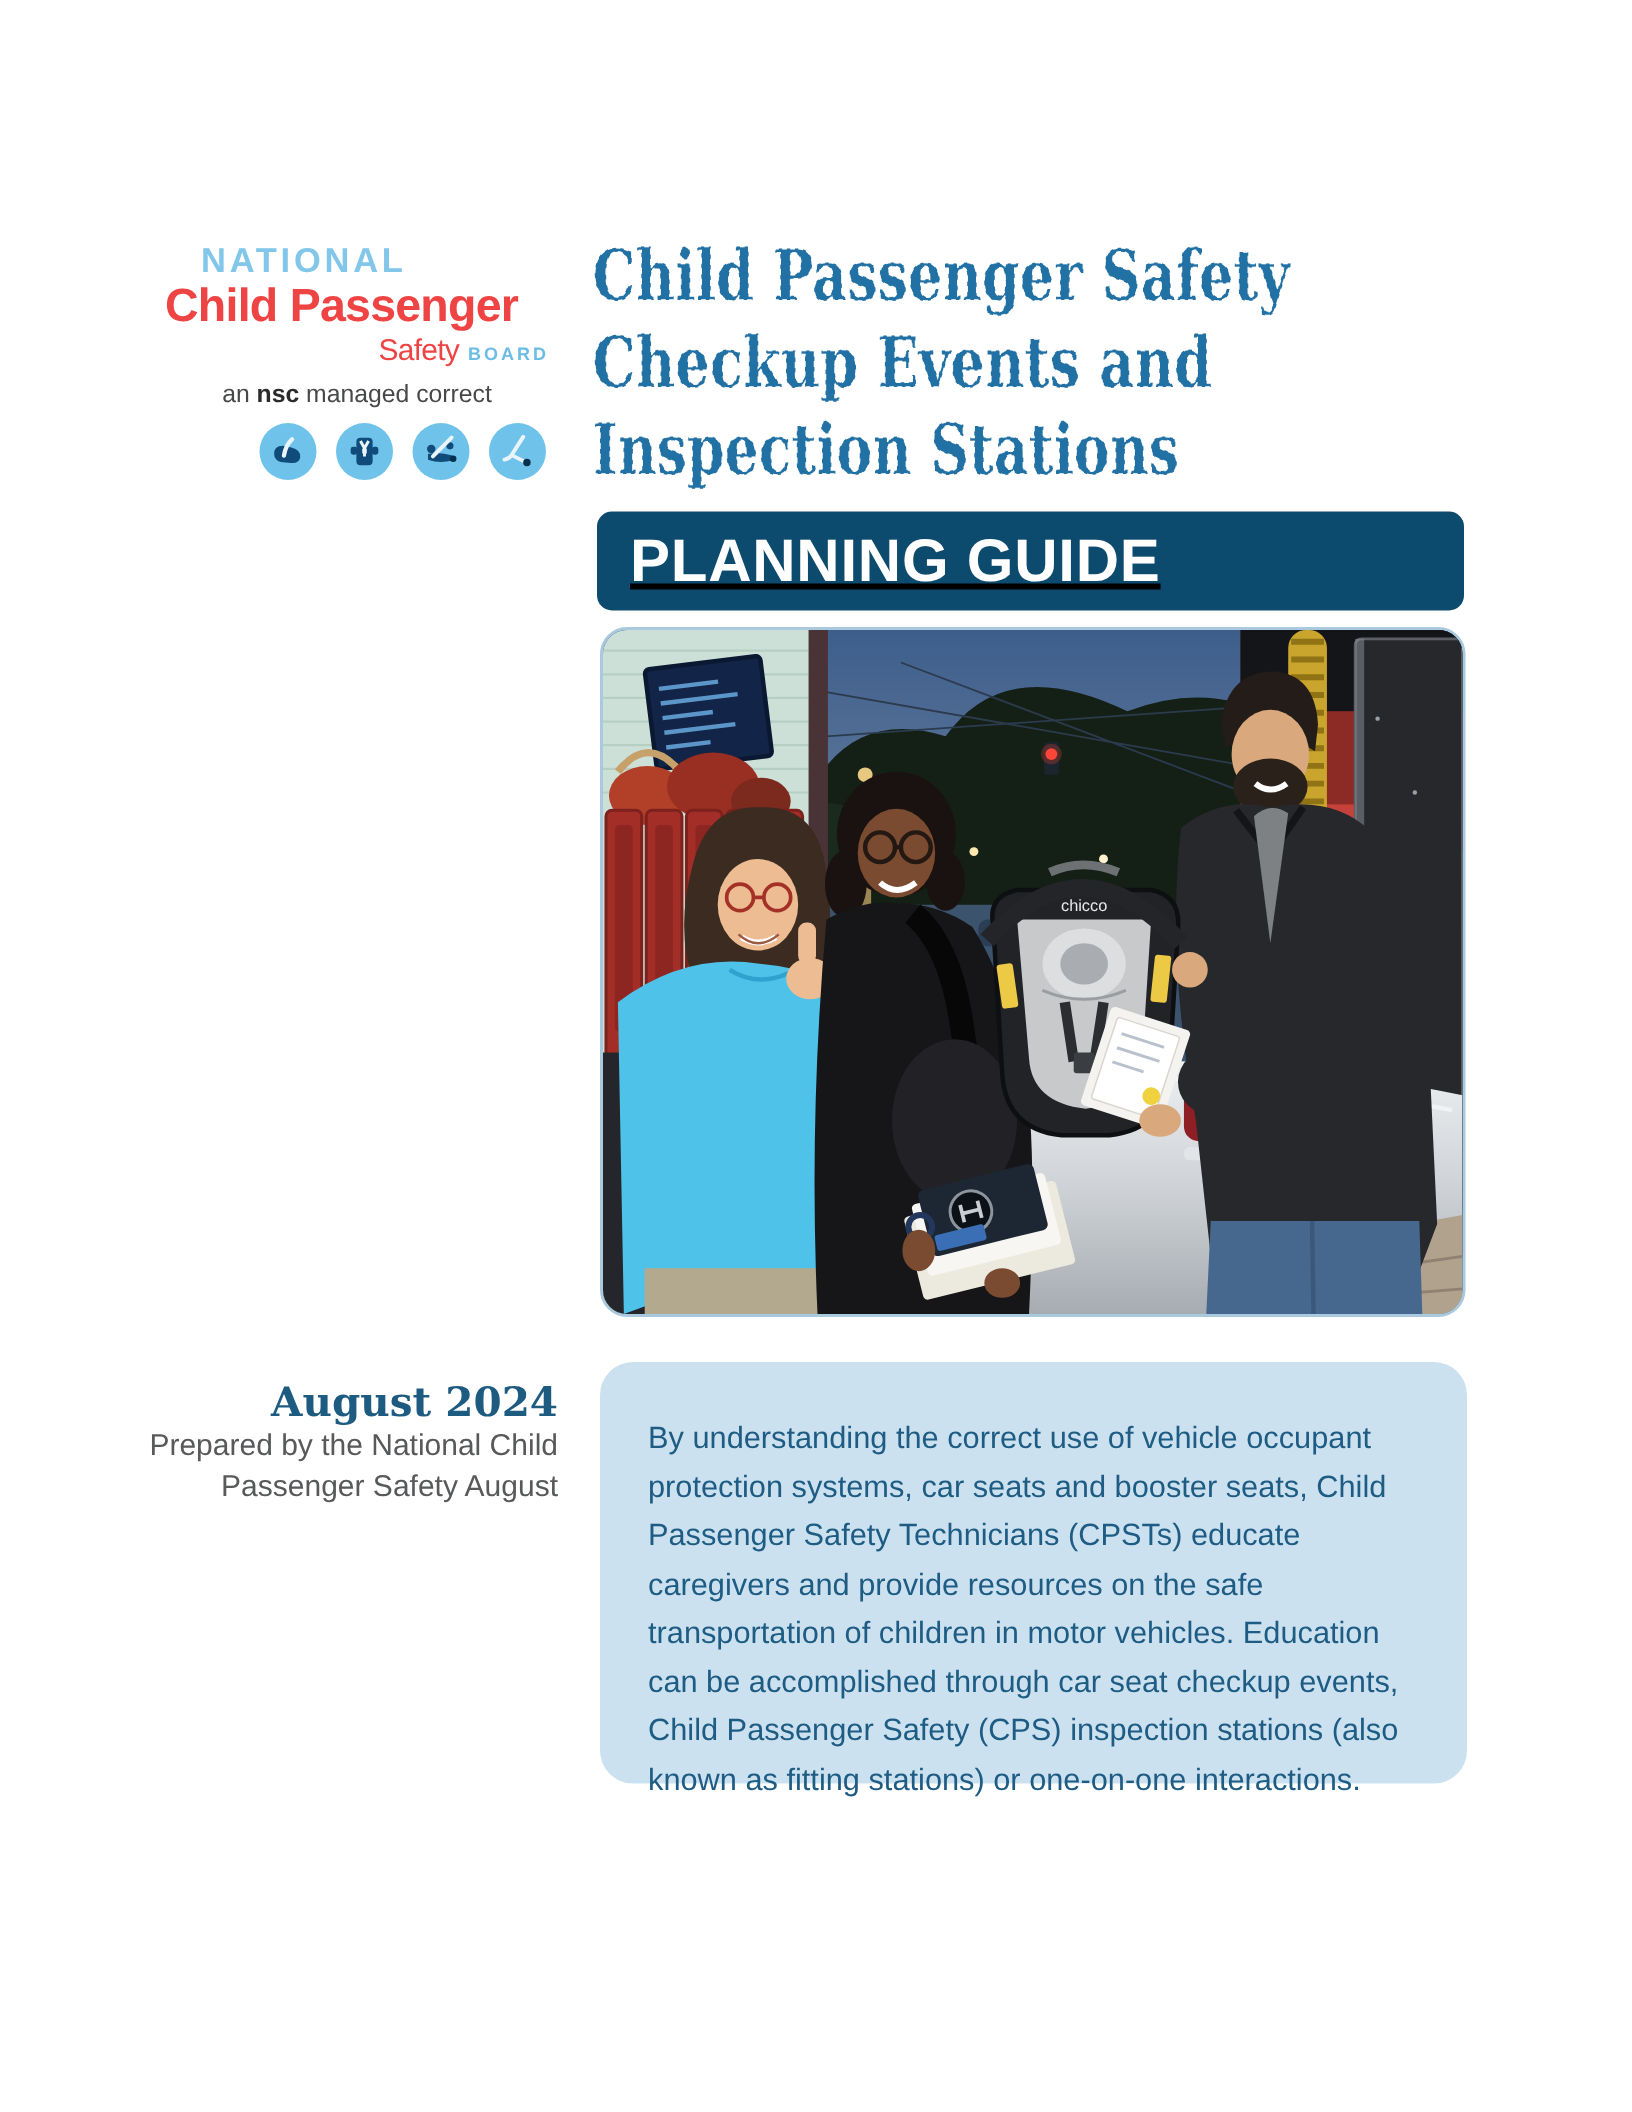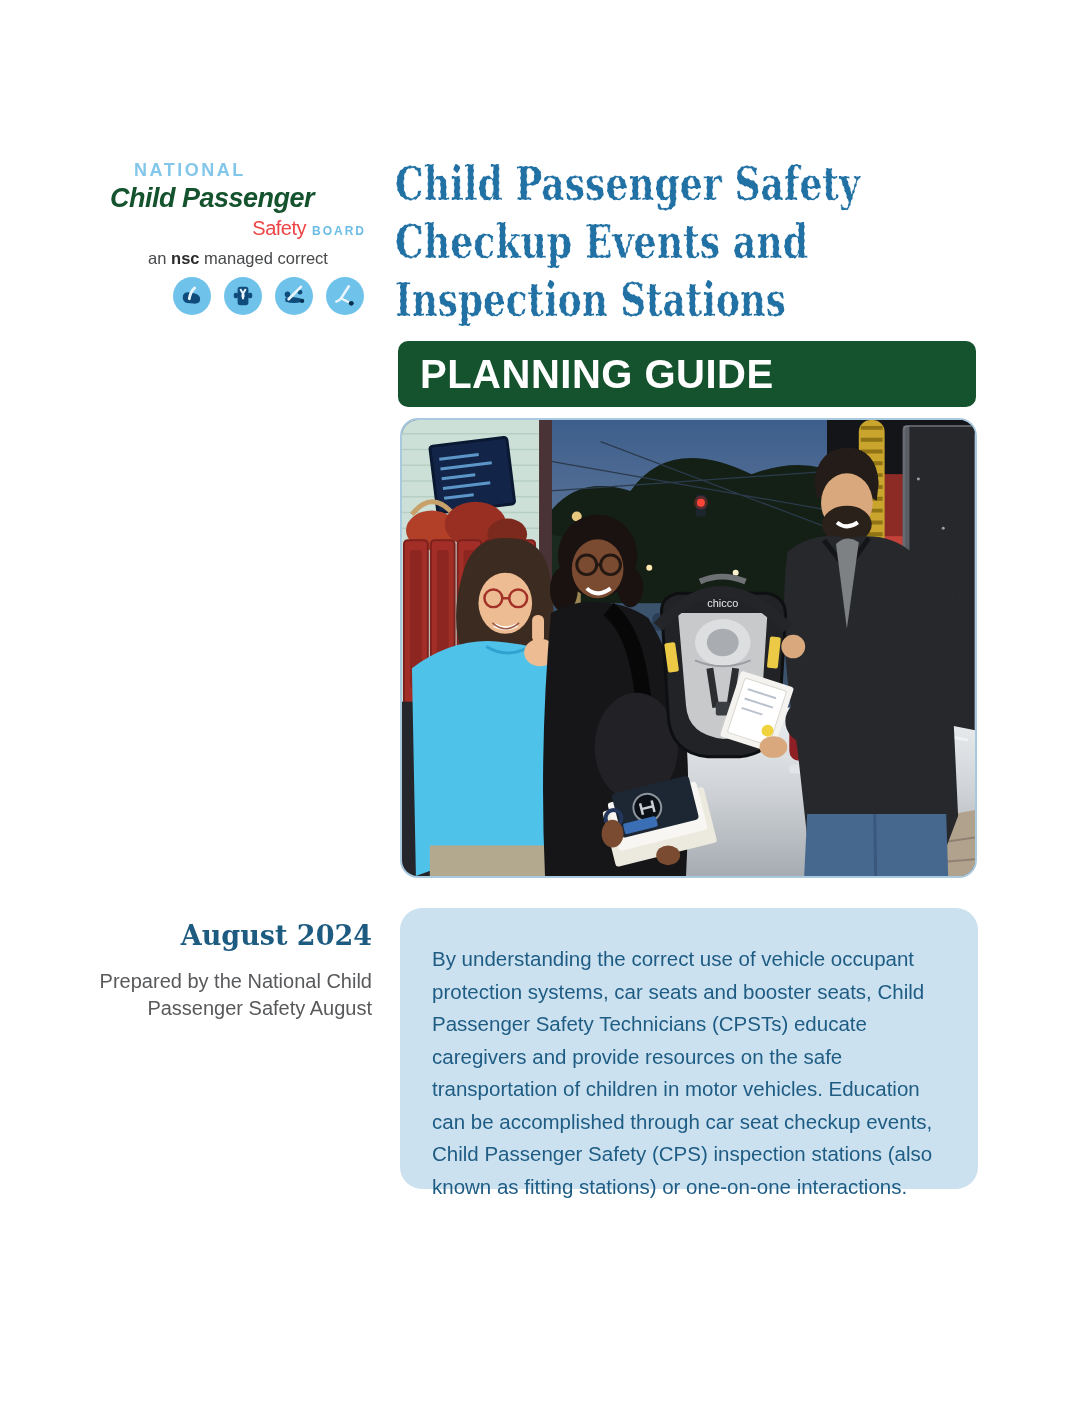--- a/index.html
+++ b/index.html
@@ -2,53 +2,53 @@
 <html><head>
 <meta charset="utf-8">
 <style>
   html,body{margin:0;padding:0;}
   body{
     width:1088px;height:1408px;background:#ffffff;position:relative;
     font-family:"Liberation Sans",sans-serif;overflow:hidden;
   }
   
   .logo-block{position:absolute;left:110px;top:160px;width:256px;}
-  .logo-national{font-size:18px;font-weight:bold;letter-spacing:2.5px;color:#82c6ea;padding-left:24px;}
-  .logo-name1{font-size:27px;font-weight:bold;color:#14532d;letter-spacing:-0.5px;line-height:34px;font-style:italic;}
+  .logo-national{font-size:23px;font-weight:bold;letter-spacing:2.5px;color:#82c6ea;padding-left:24px;}
+  .logo-name1{font-size:31px;font-weight:bold;color:#ef4444;letter-spacing:-0.5px;line-height:34px;}
   .logo-line2{text-align:right;line-height:30px;margin-top:-2px;}
   .logo-name2{font-size:20px;font-weight:normal;color:#ef4444;letter-spacing:-0.5px;}
   .logo-board{font-size:12px;font-weight:bold;color:#6cbde6;letter-spacing:2px;margin-left:6px;}
   .logo-tagline{font-size:16.5px;color:#47484a;text-align:center;margin-top:3px;white-space:nowrap;}
   .logo-tagline .nsc{font-weight:bold;color:#2b2b2d;}
   .logo-icons{display:flex;gap:13px;justify-content:flex-end;margin-top:9px;margin-right:2px;}
   .logo-circle{width:38px;height:38px;border-radius:50%;background:#6fc3ea;display:flex;align-items:center;justify-content:center;}
   
   .title-svg{position:absolute;left:393px;top:148px;}
   .title-svg text{
     font-family:"DejaVu Serif",serif;font-weight:bold;font-size:47px;
     fill:#2171a4;stroke:#ffffff;stroke-width:1.1;stroke-dasharray:4 3;
   }
   
   .banner{
     position:absolute;left:398px;top:341px;width:578px;height:66px;
-    background:#14532d;border-radius:10px;display:flex;align-items:center;
-    padding-left:22px;box-sizing:border-box;
+    background:#0c4a6e;border-radius:10px;display:flex;align-items:center;
+    padding-left:22px;box-sizing:border-box;text-decoration:underline;
   }
   .banner-label{color:#ffffff;font-weight:bold;font-size:40px;letter-spacing:0.5px;}
   
   .photo{
     position:absolute;left:400px;top:418px;width:577px;height:460px;
     border-radius:18px;overflow:hidden;border:2px solid #a9c9de;box-sizing:border-box;
     background:#3d5e8c;
   }
   .photo svg{display:block;width:100%;height:100%;}
   
   .date-block{position:absolute;left:94px;top:920px;width:278px;text-align:right;}
   .pub-date{font-family:"DejaVu Serif",serif;font-weight:bold;font-size:27px;color:#1e5b80;}
-  .prepared{margin-top:17px;font-size:20px;line-height:27px;color:#58595b;}
+  .prepared{font-size:20px;line-height:27px;color:#58595b;}
   
   .intro-box{
     position:absolute;left:400px;top:908px;width:578px;height:281px;
     background:#cbe1ef;border-radius:22px;box-sizing:border-box;
     padding:35px 20px 0 32px;
   }
   .intro-text{color:#1e5c84;font-size:20.5px;line-height:32.5px;}
 </style>
 </head>
 <body>

